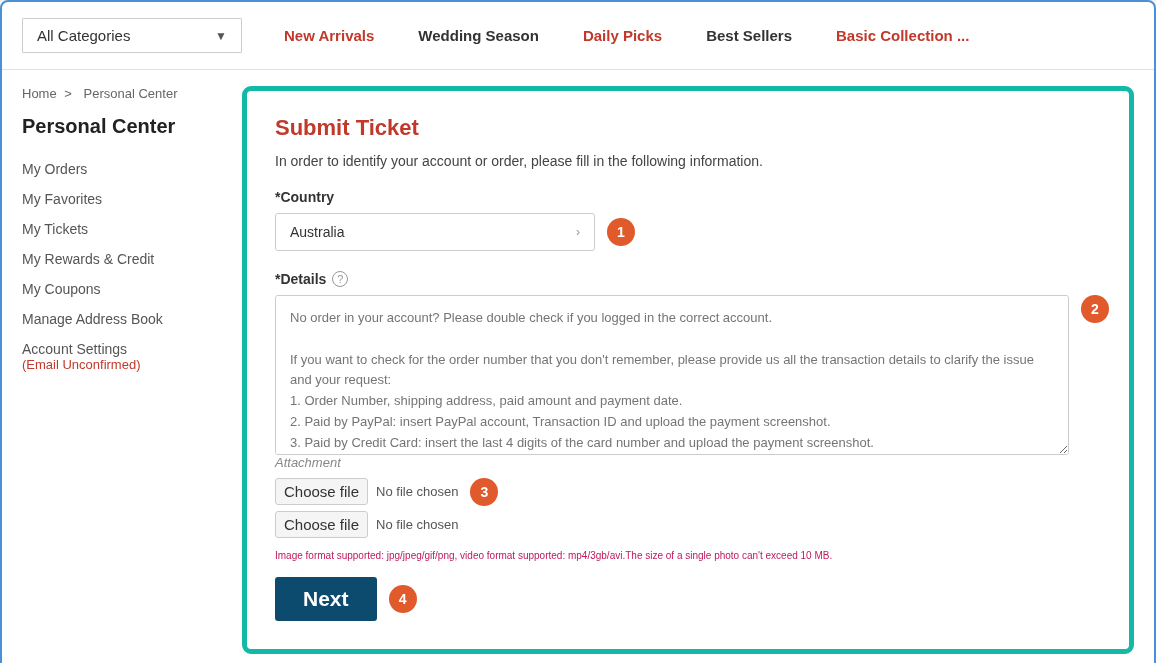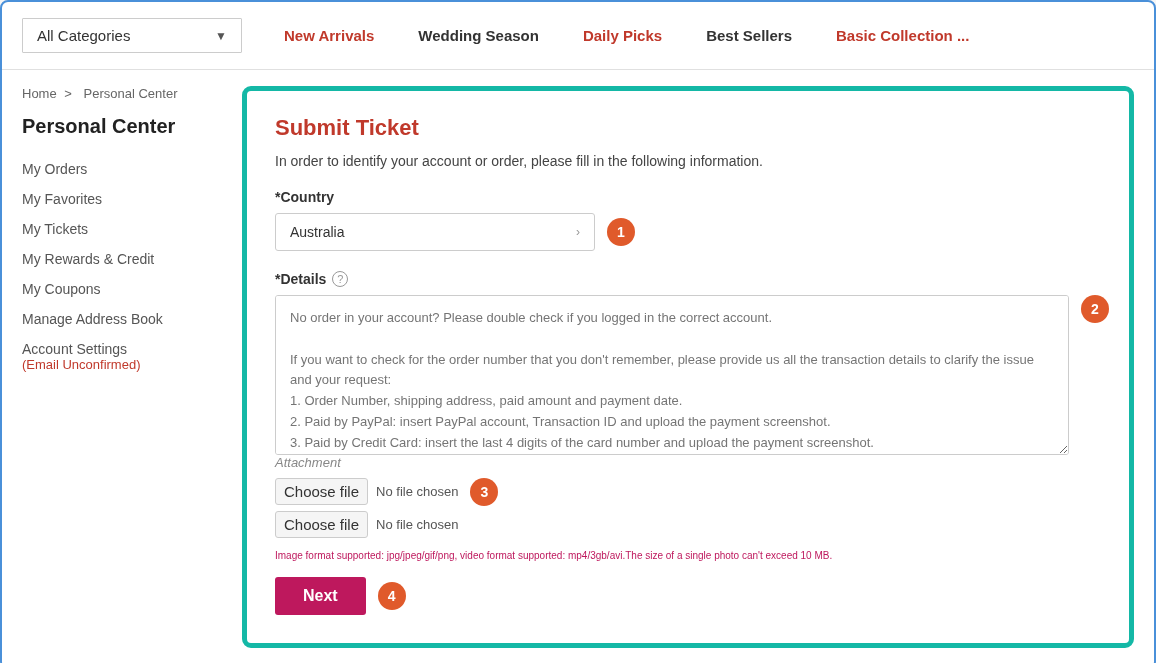--- a/index.html
+++ b/index.html
@@ -241,26 +241,26 @@
       color: #be185d;
       margin-top: 6px;
       margin-bottom: 16px;
     }
     .next-btn-row {
       display: flex;
       align-items: center;
       gap: 12px;
     }
     .next-btn {
-      background: #be185d;
+      background: #0c4a6e;
       color: #fff;
       border: none;
       border-radius: 3px;
       padding: 10px 28px;
-      font-size: 16px;
+      font-size: 21px;
       font-weight: 600;
       cursor: pointer;
     }
   </style>
 </head>
 <body>
 
 <div class="outer-wrapper">
 
   <div class="header">

